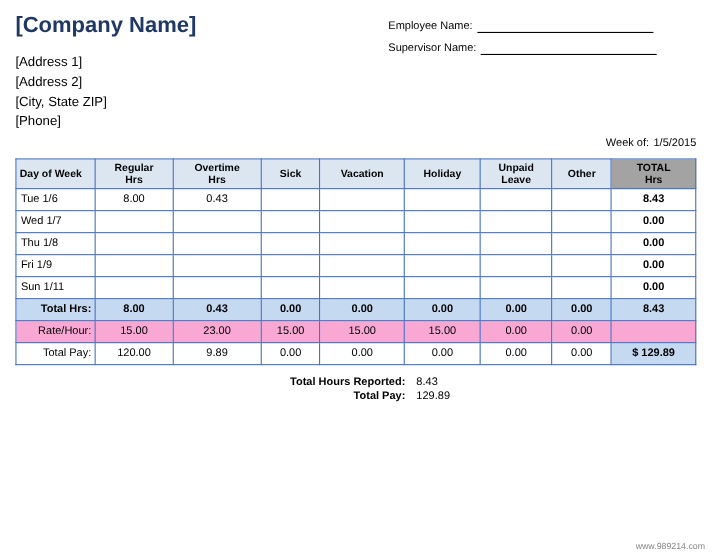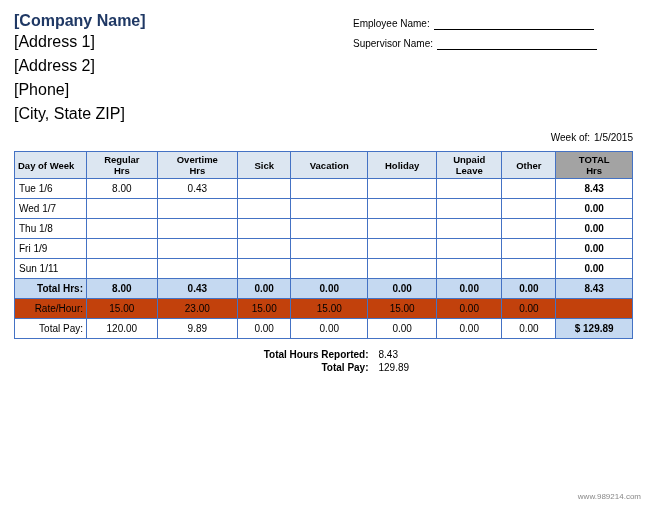--- a/index.html
+++ b/index.html
@@ -11,27 +11,27 @@
       width: 647px;
       min-height: 505px;
       padding: 12px 14px;
     }
     .header-section {
       display: flex;
       justify-content: space-between;
       margin-bottom: 6px;
     }
     .company-info .company-name {
-      font-size: 16px;
+      font-size: 20px;
       font-weight: bold;
       color: #1f3864;
-      margin-bottom: 0;
+      margin-bottom: 12px;
     }
     .company-info .address-line {
-      font-size: 16px;
+      font-size: 12px;
       line-height: 1.5;
     }
     .employee-info {
       text-align: left;
       padding-top: 4px;
       min-width: 280px;
     }
     .employee-info .field-row {
       display: flex;
       align-items: center;
@@ -72,21 +72,21 @@
       background-color: #dce6f1;
       font-weight: bold;
       color: #000;
       font-size: 9.5px;
       vertical-align: middle;
     }
     .col-day { text-align: left; width: 72px; background-color: #dce6f1; font-weight: bold; }
     .col-total-hrs { background-color: #a3a3a3; font-weight: bold; }
     .row-total-hrs td { background-color: #c5d9f1; font-weight: bold; }
     .row-total-hrs .col-day-label { background-color: #c5d9f1; text-align: right; font-weight: bold; }
-    .row-rate td { background-color: #c2410c; }
+    .row-rate td { background-color: #f9a8d4; }
     .row-totalpay td { background-color: #fff; }
     .total-pay-val { background-color: #c5d9f1 !important; font-weight: bold; }
     .data-row td { background-color: #fff; }
     .day-cell { text-align: left; padding-left: 4px; background-color: #fff; font-weight: normal; }
     .summary-section {
       margin-top: 10px;
       text-align: center;
       font-size: 10px;
     }
     .summary-row {
@@ -105,22 +105,22 @@
     }
   </style>
 </head>
 <body>
 
 <div class="header-section">
   <div class="company-info">
     <div class="company-name">[Company Name]</div>
     <div class="address-line">[Address 1]</div>
     <div class="address-line">[Address 2]</div>
+    <div class="address-line">[City, State  ZIP]</div>
     <div class="address-line">[Phone]</div>
-    <div class="address-line">[City, State  ZIP]</div>
   </div>
   <div class="employee-info">
     <div class="field-row">
       <span class="field-label">Employee Name:</span>
       <div class="field-line"></div>
     </div>
     <div class="field-row">
       <span class="field-label">Supervisor Name:</span>
       <div class="field-line"></div>
     </div>

